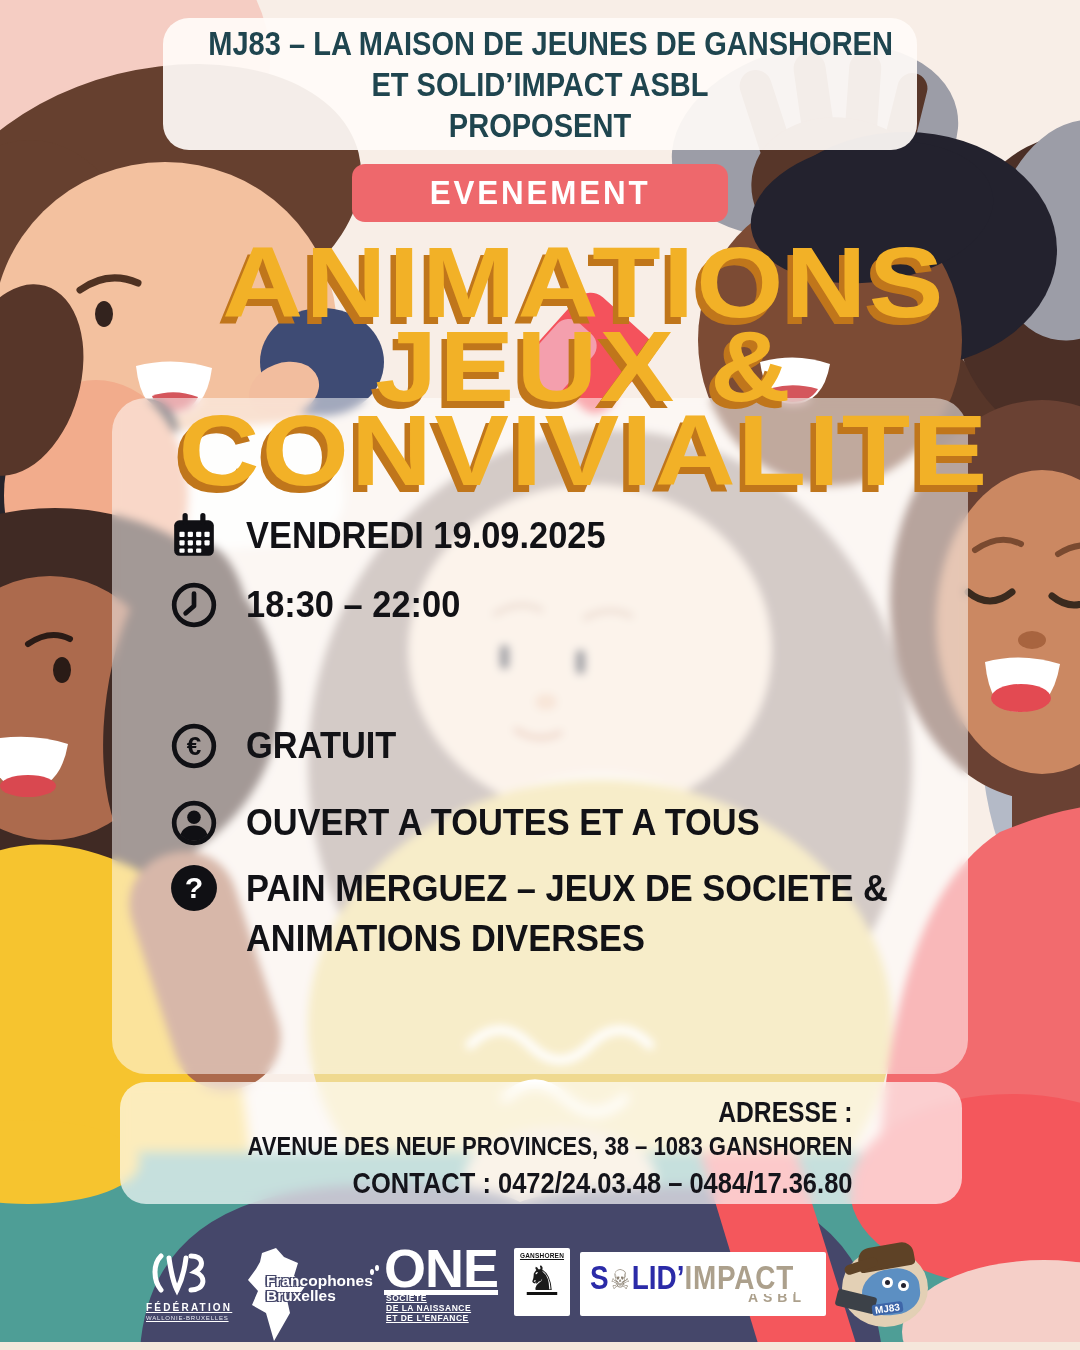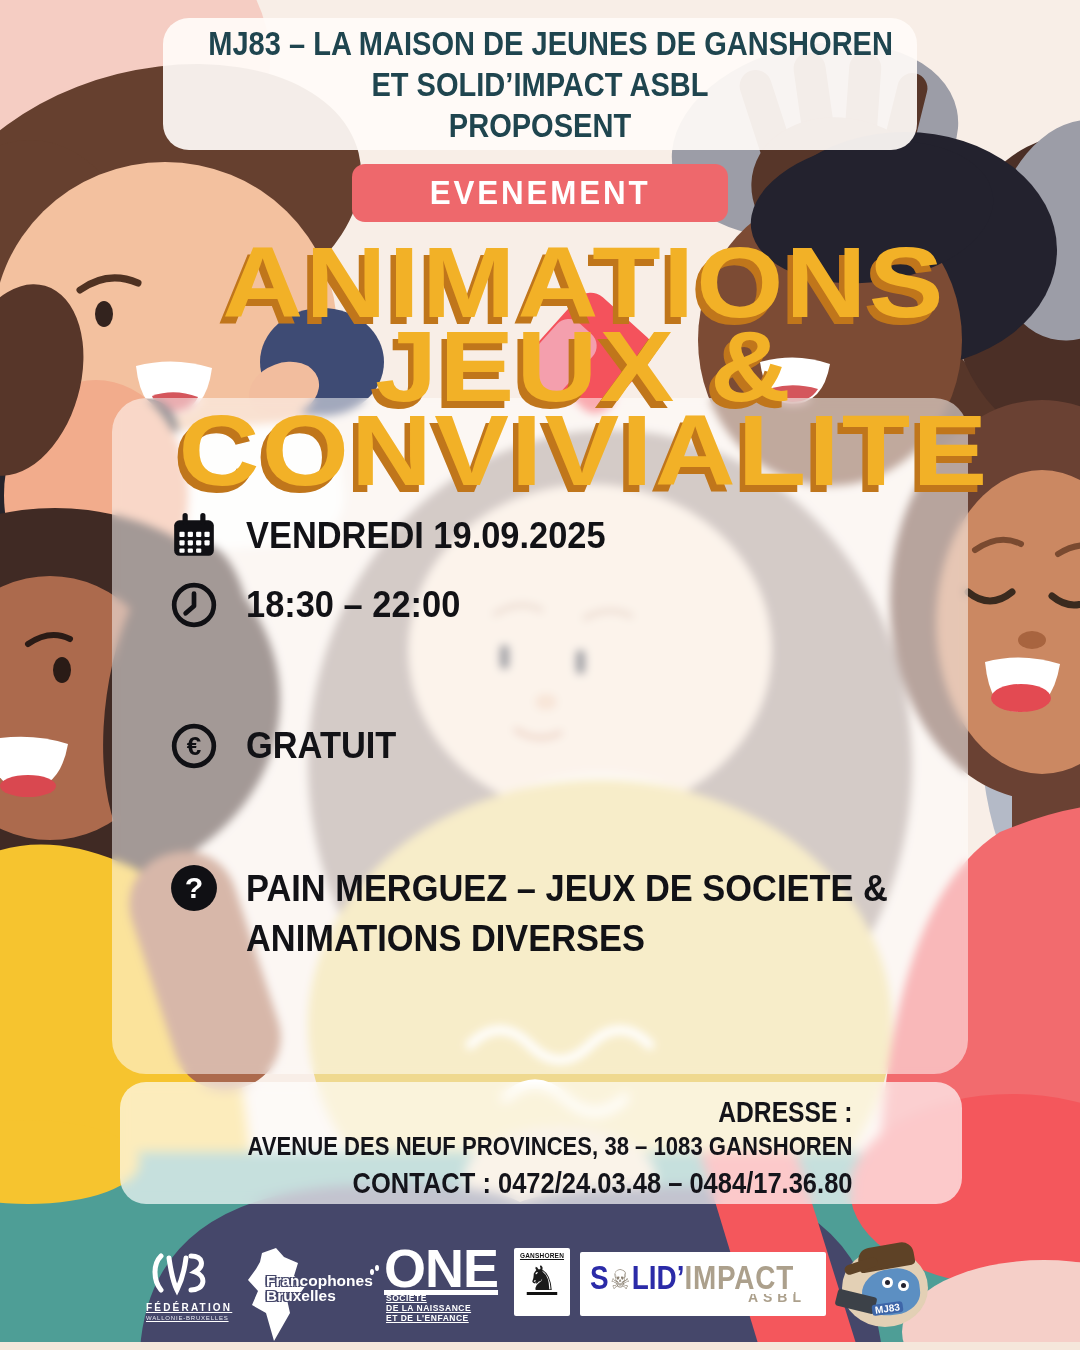--- a/index.html
+++ b/index.html
@@ -253,20 +253,35 @@
 
 
   <div class="detail" style="top:721px">
     <svg class="ico" viewBox="0 0 46 46">
       <circle cx="23" cy="23" r="19" stroke="#101014" stroke-width="4.5" fill="none"></circle>
       <text x="23" y="32" font-family="Liberation Sans, sans-serif" font-size="25" font-weight="bold" text-anchor="middle" fill="#101014">€</text>
     </svg>
     <div class="txt">GRATUIT</div>
   </div>
 
+  <div class="detail" style="top:798px">
+    <svg class="ico" viewBox="0 0 46 46">
+      <defs>
+          <clipPath id="pc">
+            <circle cx="23" cy="23" r="17"></circle>
+          </clipPath>
+        </defs>
+      <circle cx="23" cy="23" r="19" stroke="#101014" stroke-width="4.5" fill="none"></circle>
+      <g clip-path="url(#pc)" fill="#101014">
+        <circle cx="23" cy="17.5" r="6.5"></circle>
+        <path d="M9 42 C9 30 15 25.5 23 25.5 C31 25.5 37 30 37 42 Z"></path>
+      </g>
+    </svg>
+    <div class="txt">OUVERT A TOUTES ET A TOUS</div>
+  </div>
 
   <div class="detail multi" style="top:864px">
     <svg class="ico" viewBox="0 0 46 46">
       <circle cx="23" cy="23" r="22" fill="#101014"></circle>
       <text x="23" y="33" font-family="Liberation Sans, sans-serif" font-size="29" font-weight="bold" text-anchor="middle" fill="#FFFFFF">?</text>
     </svg>
     <div class="txt">PAIN MERGUEZ – JEUX DE SOCIETE &amp;
 ANIMATIONS DIVERSES</div>
   </div>
 

